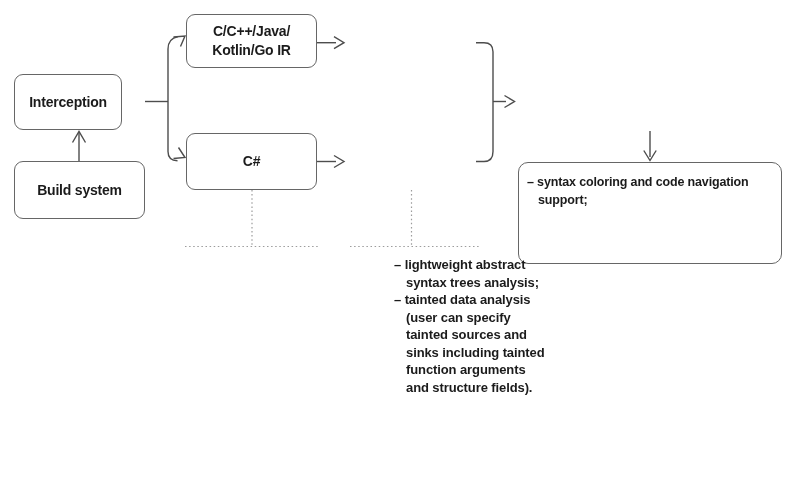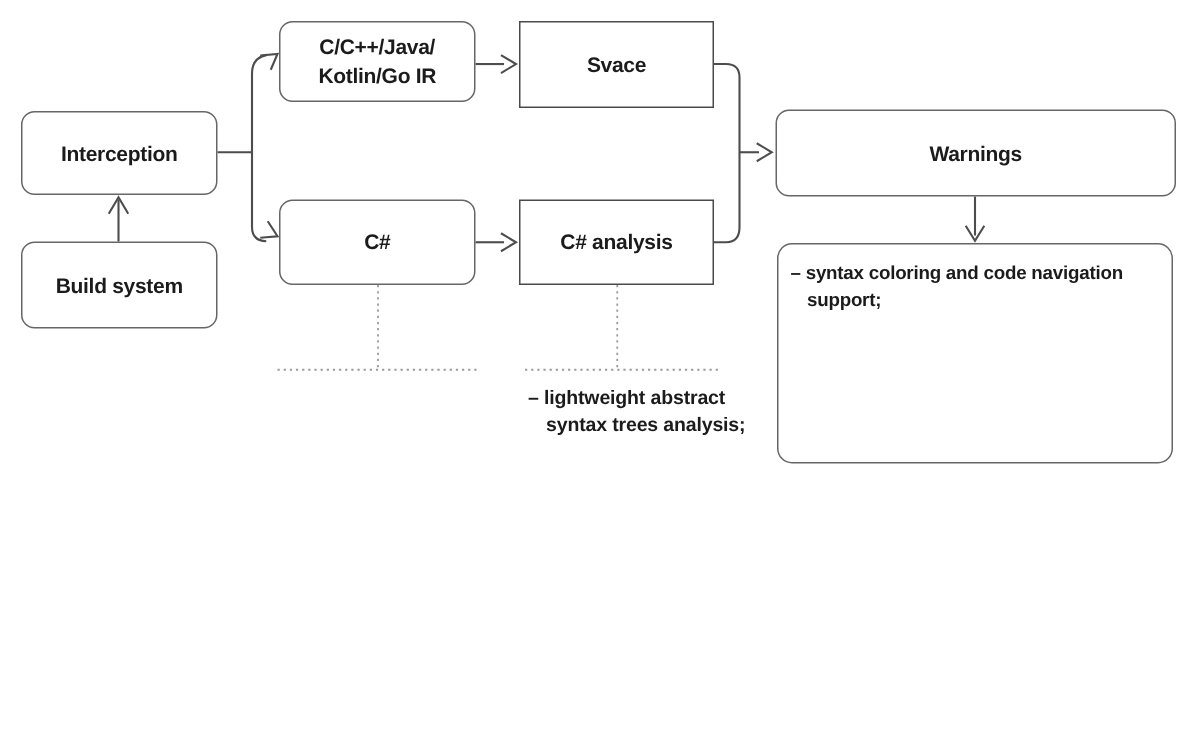--- a/index.html
+++ b/index.html
@@ -16,48 +16,48 @@
     position:absolute;
     box-sizing:border-box;
     display:flex;align-items:center;justify-content:center;
     background:#ffffff;
     font-size:14px;font-weight:600;letter-spacing:-0.2px;
     text-align:center;
   }
   .box .lbl{white-space:pre-line;line-height:19px;}
   .rounded{border:1.5px solid #666666;border-radius:9px;}
   .square{border:1.5px solid #4a4a4a;border-radius:0;}
-  #n-interception{left:14px;top:74px;width:131px;height:56px;}
+  #n-interception{left:14px;top:74px;width:108px;height:56px;}
   #n-build{left:14px;top:161px;width:131px;height:58px;align-items:center;}
   #n-ir{left:186px;top:14px;width:131px;height:54px;}
   #n-csharp{left:186px;top:133px;width:131px;height:57px;}
   #n-svace{left:346px;top:14px;width:130px;height:58px;}
   #n-analysis{left:346px;top:133px;width:130px;height:57px;}
   #n-warnings{left:517px;top:73px;width:267px;height:58px;}
   #n-warnings-detail{
-    left:518px;top:162px;width:264px;height:147px;
+    left:518px;top:162px;width:264px;height:102px;
     border:1.5px solid #666666;border-radius:10px;
     display:block;align-items:flex-start;justify-content:flex-start;
     text-align:left;
     padding:10px 3px 12px 8px;
     font-size:12.5px;font-weight:600;letter-spacing:-0.15px;
     line-height:18px;
   }
   .bullet{
     white-space:pre;
     padding-left:11px;text-indent:-11px;
   }
   .note{
     position:absolute;
     font-size:13px;font-weight:600;letter-spacing:-0.1px;
     line-height:17.5px;
   }
   #note-csharp{left:186px;top:256px;width:150px;white-space:pre-line;}
   #note-analysis{left:352px;top:256px;width:150px;}
-  #note-analysis .bullet{padding-left:12px;text-indent:-12px;}
+  #note-analysis .bullet{padding-left:12px;text-indent:-12px;margin-left:42px;}
 </style>
 </head>
 <body>
 
 <div class="canvas">
 
   <svg class="connectors" width="800" height="503" viewBox="0 0 800 503" fill="none" stroke="#4d4d4d" stroke-width="1.4">
 
     <path d="M79,161 V133"></path>
     <path d="M72.5,142.5 L79,131.5 L85.5,142.5"></path>
@@ -98,36 +98,33 @@
 
   <div class="box rounded" id="n-ir">
     <span class="lbl">C/C++/Java/
 Kotlin/Go IR</span>
   </div>
 
   <div class="box rounded" id="n-csharp">
     <span class="lbl">C#</span>
   </div>
 
-  <div class="box square" id="n-svace">
-    <span class="lbl">Svace</span>
-  </div>
 
-  <div class="box square" id="n-analysis">
-    <span class="lbl">C# analysis</span>
-  </div>
 
-  <div class="box rounded" id="n-warnings">
-    <span class="lbl">Warnings</span>
-  </div>
 
   <div class="box" id="n-warnings-detail">
     <div class="bullet">– syntax coloring and code navigation
 support;</div>
   </div>
 
 
   <div class="note" id="note-analysis">
     <div class="bullet">– lightweight abstract
 syntax trees analysis;</div>
+    <div class="bullet">– tainted data analysis
+(user can specify
+tainted sources and
+sinks including tainted
+function arguments
+and structure fields).</div>
   </div>
 
 </div>
 
 </body></html>

